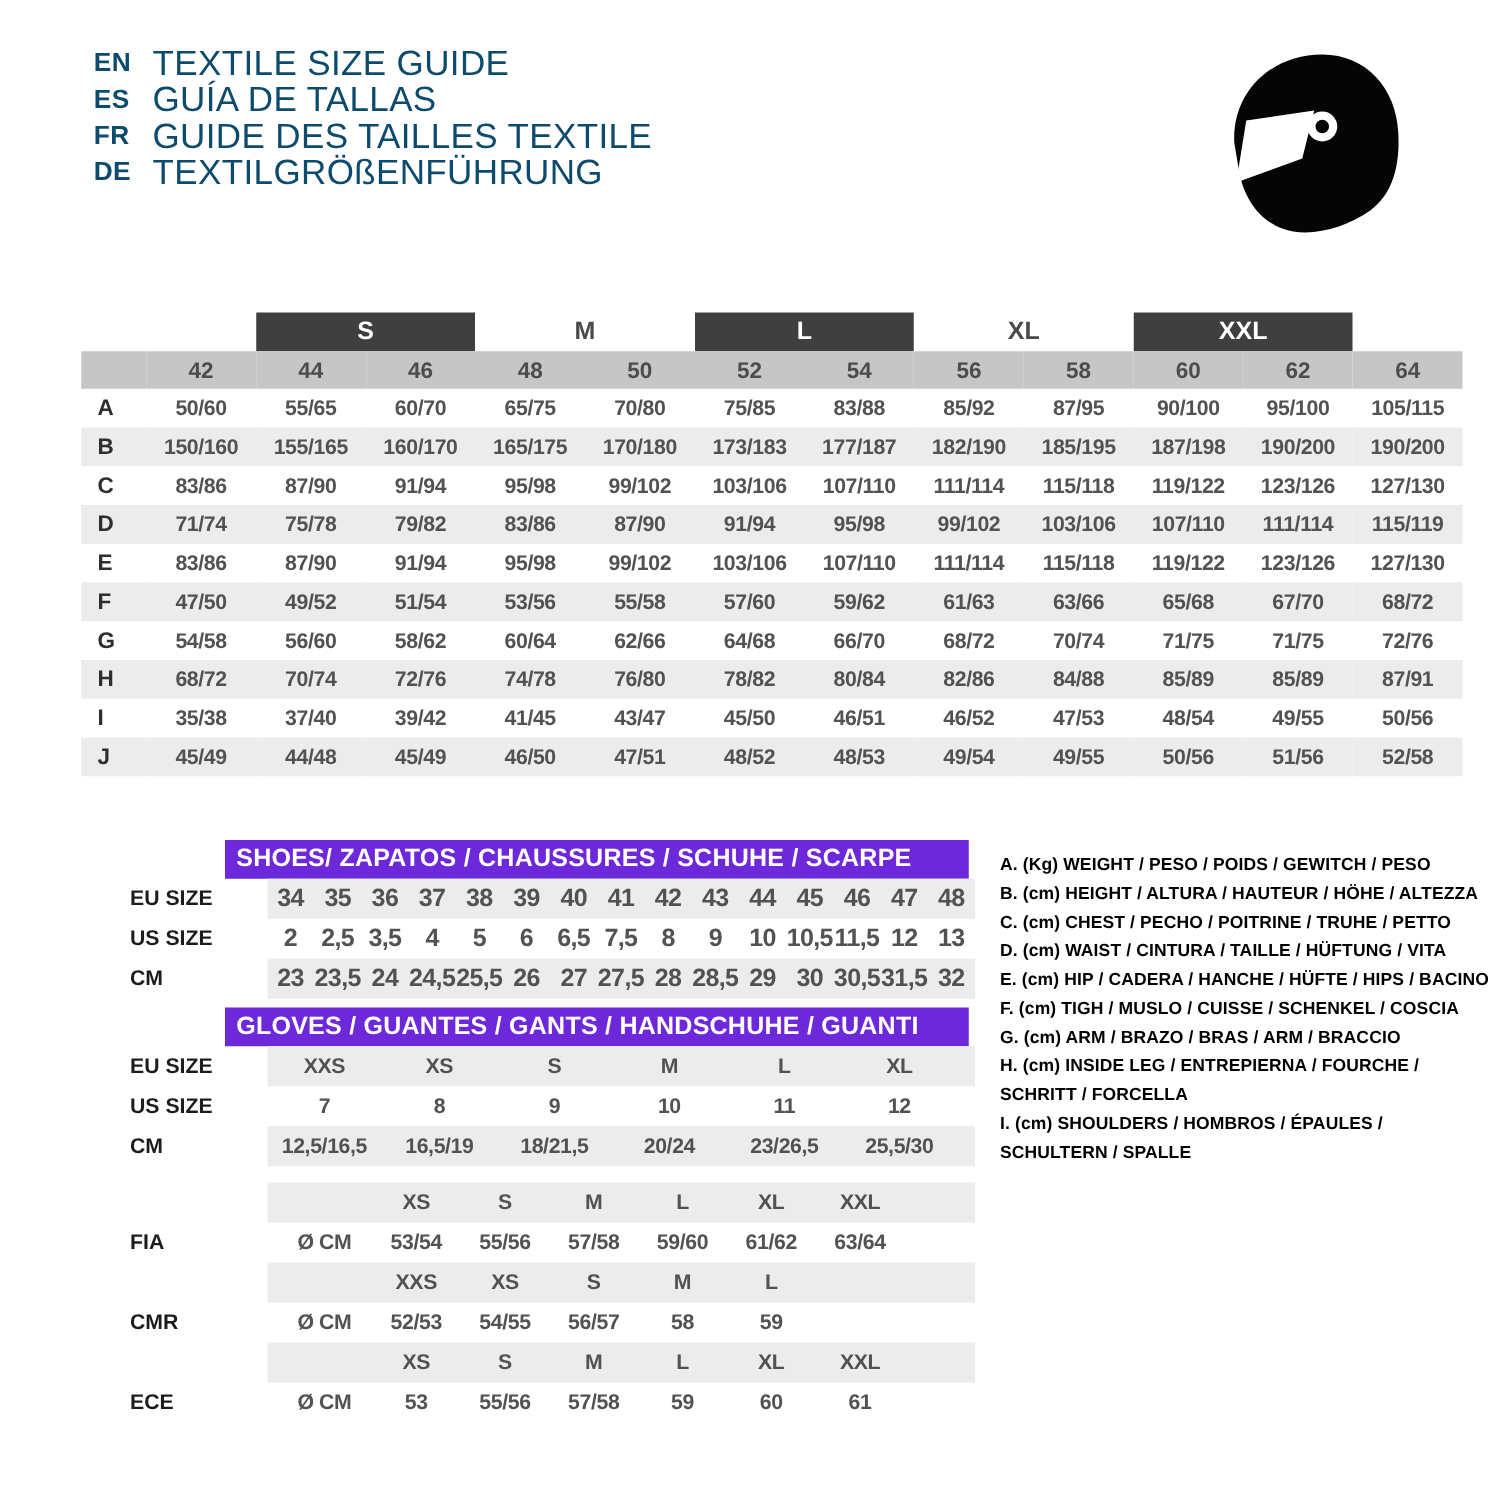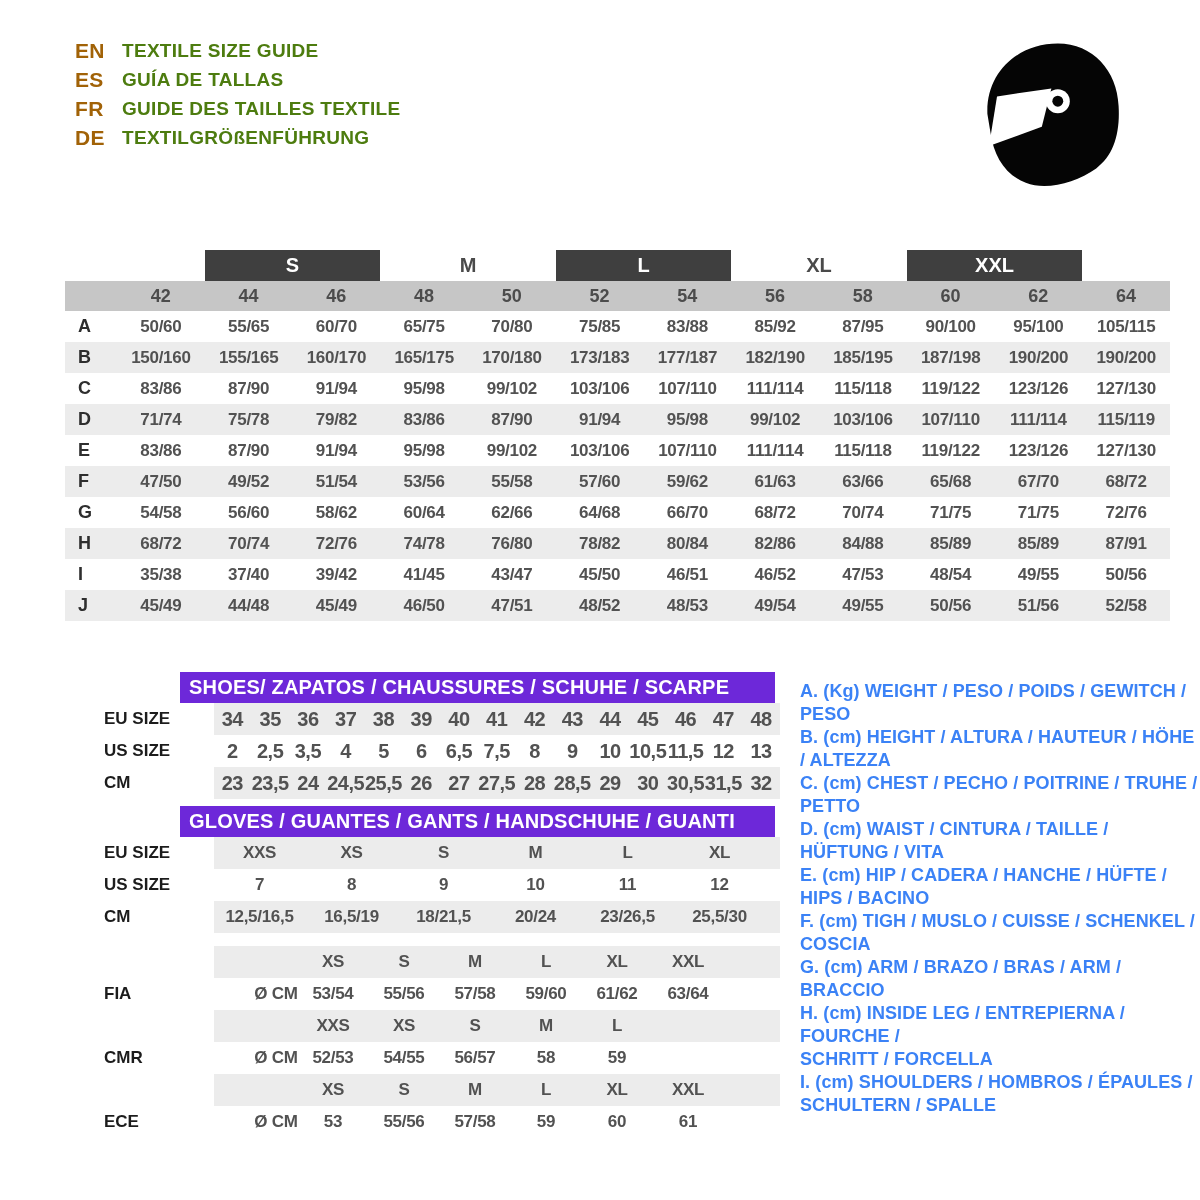--- a/index.html
+++ b/index.html
@@ -2,22 +2,22 @@
 <html><head>
 <meta charset="utf-8">
 <style>
   html,body { margin:0; padding:0; background:#ffffff; }
   body { width:1200px; height:1200px; font-family:"Liberation Sans", sans-serif; }
   .page { position:relative; width:1200px; height:1200px; background:#fff; overflow:hidden; }
 
   
   .langs { position:absolute; left:75px; top:36px; }
   .lang-row { display:flex; height:29px; align-items:center; }
-  .lang-code { width:47px; font-weight:bold; font-size:21px; color:#a16207; letter-spacing:.3px; }
-  .lang-title { font-weight:bold; font-size:19px; color:#4d7c0f; letter-spacing:.3px; }
+  .lang-code { width:47px; font-weight:bold; font-size:21px; color:#0c4a6e; letter-spacing:.3px; }
+  .lang-title { font-weight:normal; font-size:28px; color:#0c4a6e; letter-spacing:.3px; }
 
   
   .helmet-icon { position:absolute; left:973px; top:28px; width:160px; height:172px; }
 
   
   .size-table { position:absolute; left:65px; top:250px; width:1105px;
                 display:grid; grid-template-columns:52px repeat(12, 1fr); }
   .sg-cell   { height:31px; }
   .size-box  { grid-column:span 2; height:31px; line-height:31px; background:#3f3f3f;
                color:#fff; font-size:20px; font-weight:bold; text-align:center; }
@@ -42,25 +42,25 @@
   .srow  { display:flex; height:32px; }
   .slabel{ width:115px; font-weight:bold; font-size:17px; color:#1c1c1c; line-height:32px;margin-left:39px; }
   .svals { width:595px; display:grid; }
   .svals.gray { background:#ececec; }
   .cols-shoes  { grid-template-columns:repeat(15, 1fr); }
   .cols-gloves { grid-template-columns:repeat(6, 92px) 1fr; }
   .cols-helmet { grid-template-columns:84px repeat(6, 71px) 1fr; }
   .scell { text-align:center; line-height:32px; font-weight:bold; font-size:17px;
            color:#525252; letter-spacing:-0.3px; }
   .cols-shoes .scell { font-size:20px; letter-spacing:-0.5px; }
-  .scell.left { text-align:right; padding-left:8px; }
+  .scell.left { text-align:center; padding-left:8px; }
 
   
   .legend { position:absolute; left:800px; top:680px; width:400px; }
-  .legend-line { font-weight:bold; font-size:18px; line-height:23px; color:#3b82f6;
+  .legend-line { font-weight:bold; font-size:14px; line-height:23px; color:#000000;
                  letter-spacing:.1px; }
 </style>
 </head>
 <body>
 
 <div class="page">
 
   <div class="langs">
       <div class="lang-row">
         <span class="lang-code">EN</span>

